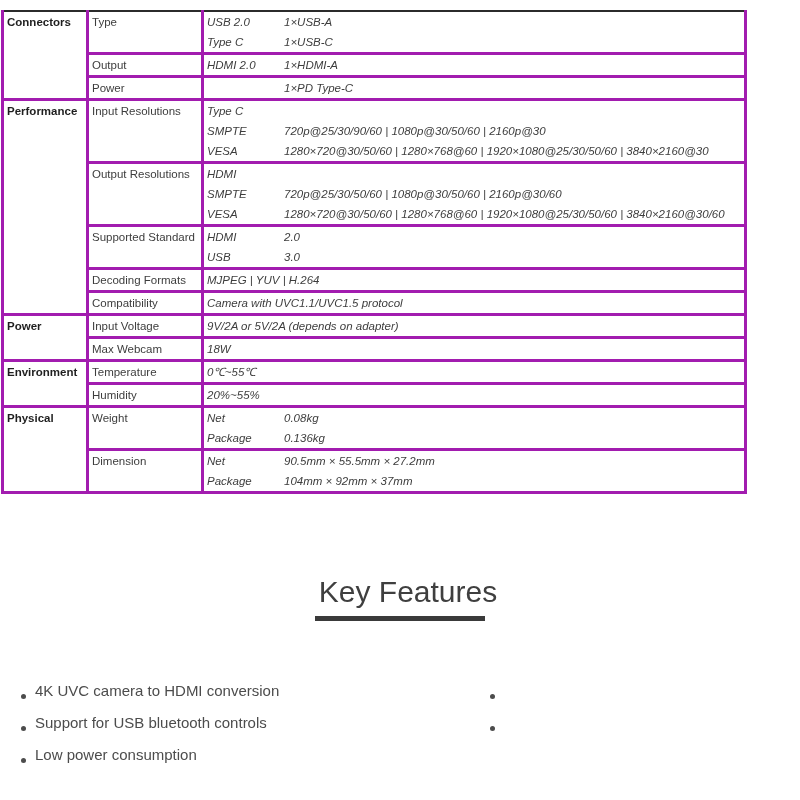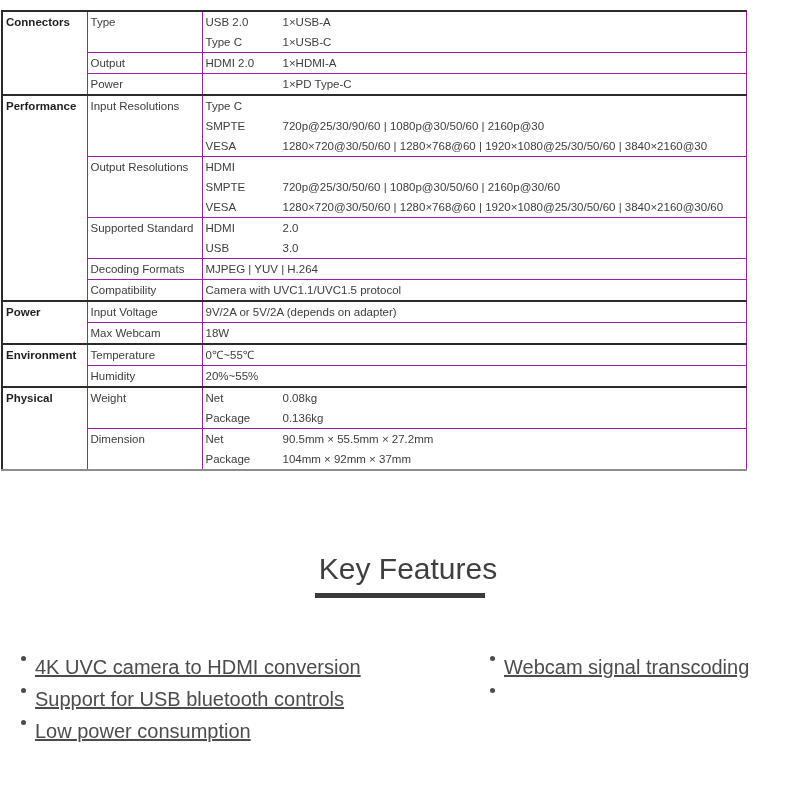--- a/index.html
+++ b/index.html
@@ -19,35 +19,35 @@
     width: 746px;
     margin: 10px 0 0 1px;
     font-size: 11.5px;
     color: #3d3d3d;
     border-top: 2px solid #2b2b2b;
     border-left: 2px solid #2b2b2b;
     border-right: 1px solid #9e9e9e;
     border-bottom: 2px solid #8d8d8d;
   }
   table.spec-table td {
-    border: 1px solid #a21caf;
+    border: 3px solid #a21caf;
     padding: 0 4px 0 3px;
     vertical-align: top;
     line-height: 20px;
     overflow: hidden;
   }
   table.spec-table tr.sec-start > td {
     border-top: 2px solid #2b2b2b;
   }
   td.cat {
     font-weight: bold;
     color: #1f1f1f;
     font-size: 11.5px;
   }
-  td.val .kv { white-space: nowrap; }
+  td.val .kv { white-space: nowrap; font-style: italic; }
   td.val .k {
     display: inline-block;
     width: 77px;
     vertical-align: top;
   }
   td.val .v { display: inline-block; vertical-align: top; }
   td.val .full { display: inline-block; vertical-align: top; }
 
   
   .features { margin-top: 80px; }
@@ -69,26 +69,25 @@
   .features-list {
     display: flex;
     margin-top: 58px;
     padding-left: 21px;
     text-align: left;
   }
   .features-col-left { width: 469px; flex: none; }
   .features-col-right { flex: 1; }
   .feature-item {
     display: flex;
-    align-items: flex-start;
-    font-size: 20px;
+    align-items: flex-end;
+    font-size: 15px;
     color: #4c4c4c;
     height: 20px;
     margin-bottom: 12px;
-    text-decoration: underline;
   }
   .bullet {
     width: 5px;
     height: 5px;
     border-radius: 50%;
     background: #4c4c4c;
     margin-right: 9px;
     flex: none;
   }
 </style>
@@ -222,20 +221,19 @@
         <span>Support for USB bluetooth controls</span>
       </div>
       <div class="feature-item">
         <span class="bullet"></span>
         <span>Low power consumption</span>
       </div>
     </div>
     <div class="features-col-right">
       <div class="feature-item">
         <span class="bullet"></span>
-        <span>Webcam signal transcoding</span>
       </div>
       <div class="feature-item">
         <span class="bullet"></span>
       </div>
     </div>
   </div>
 </div>
 
 </body></html>

